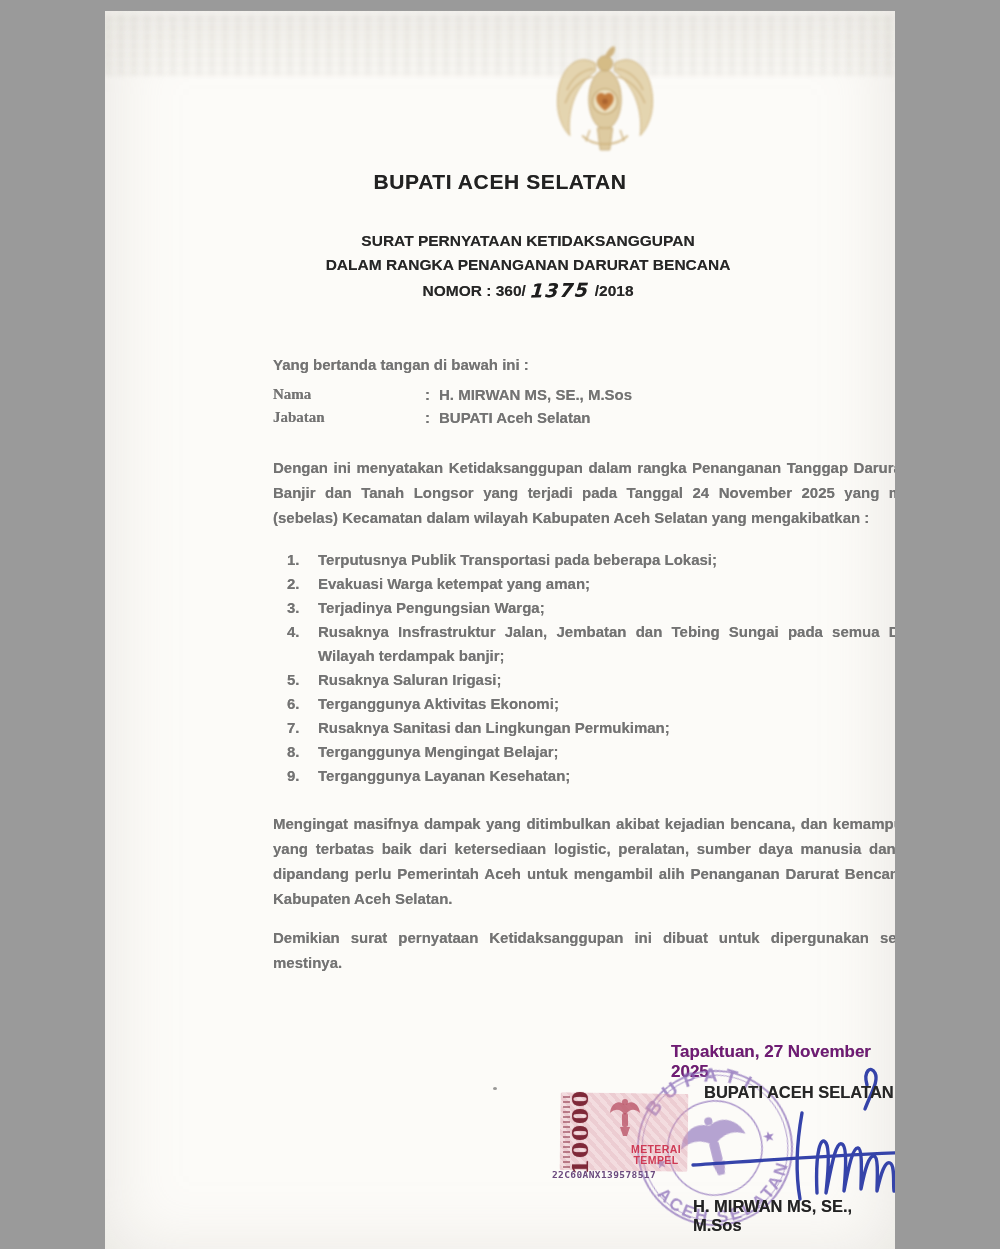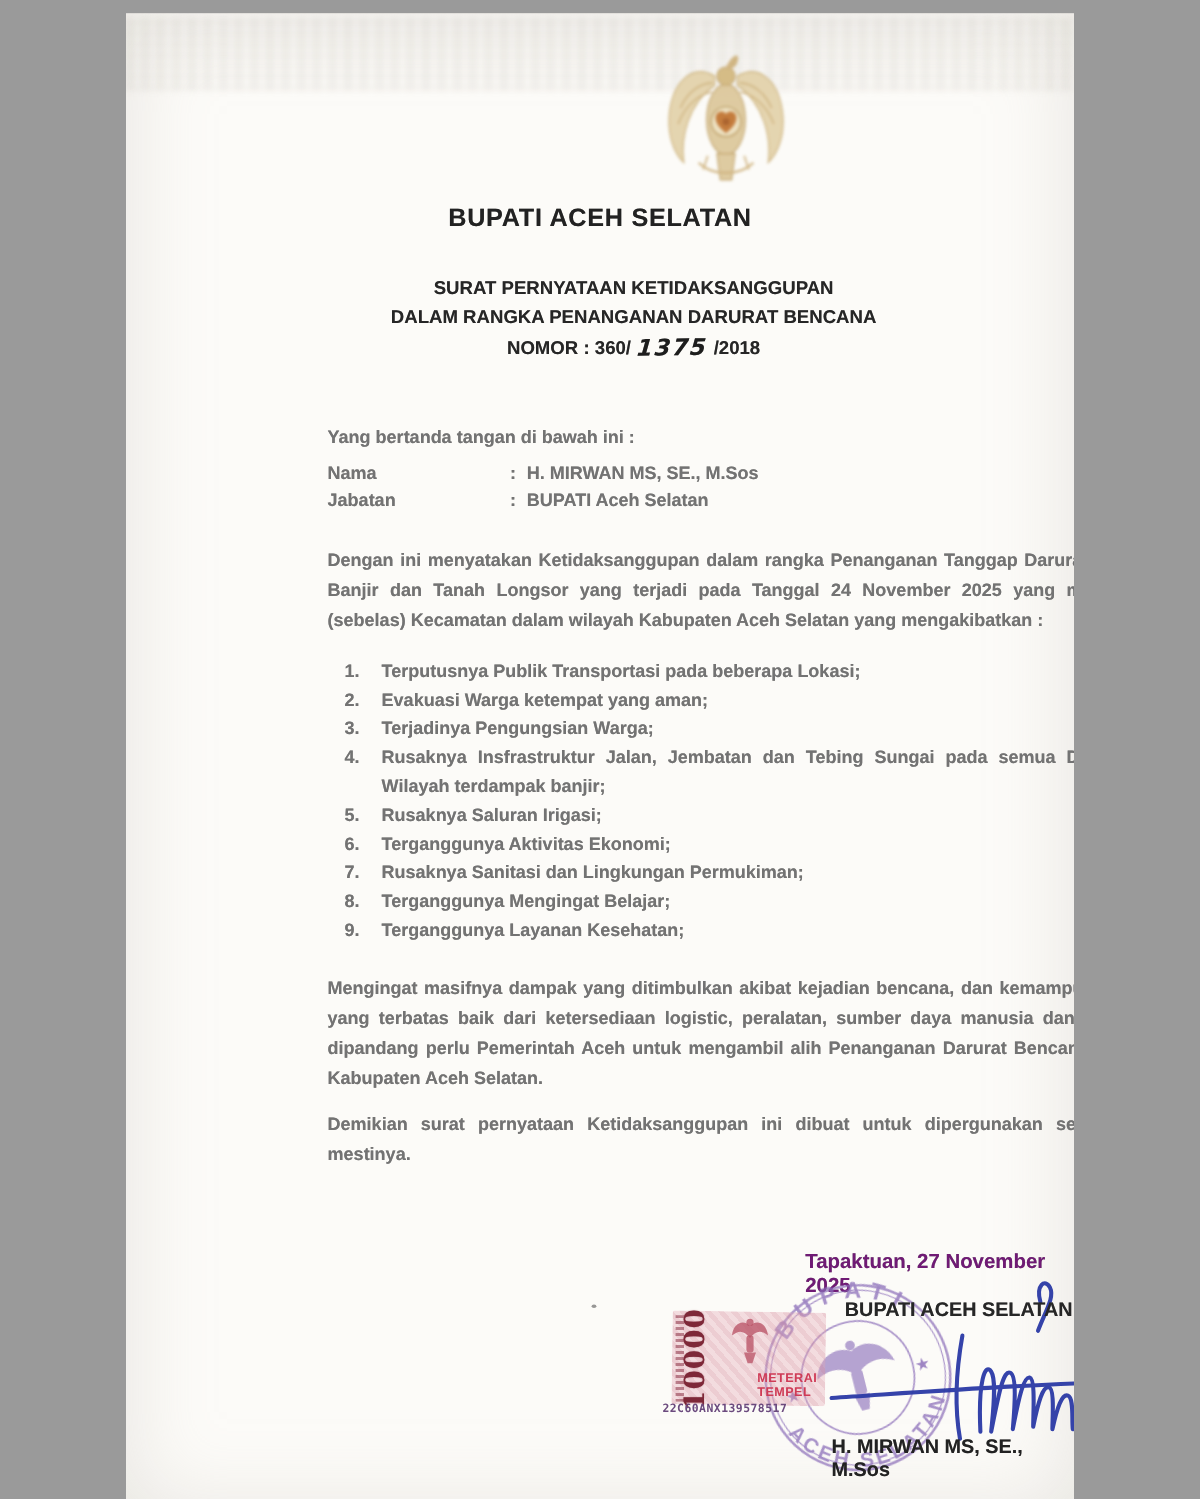--- a/index.html
+++ b/index.html
@@ -37,21 +37,21 @@
     font-weight:bold;font-size:19px;transform:skewX(-6deg) rotate(-1deg);
     letter-spacing:1.5px;padding:0 5px;position:relative;top:1px;color:#1d1d1d;
   }
   
   .blk{position:absolute;left:168px;width:702px;
     font-size:15px;font-weight:bold;color:#737373;line-height:25px;
     text-shadow:0 0 .35px rgba(40,40,40,.45);}
   .opening{top:341px;}
   .identity{top:372px;line-height:23px;}
   .id-row{display:flex;}
-  .id-label{width:152px;flex:none;}
+  .id-label{width:152px;flex:none;font-family:Liberation Serif, serif;}
   .id-colon{width:14px;flex:none;}
   .para1{top:444px;text-align:justify;}
   .list{top:537px;left:182px;width:688px;line-height:23.5px;}
   .li{display:flex;margin-bottom:.5px;}
   .li-no{flex:none;width:31px;}
   .li-text{flex:1;text-align:justify;padding-right:2px;}
   .para2{top:800px;text-align:justify;}
   .para3{top:914px;text-align:justify;}
 
   
@@ -75,21 +75,21 @@
     border-radius:2px;transform:rotate(.8deg);}
   .met-strip{position:absolute;left:9px;top:4px;width:7px;height:72px;
     background:repeating-linear-gradient(0deg, rgba(140,50,70,.55) 0 2px, transparent 2px 5px);}
   .met-value{position:absolute;left:4px;top:4px;width:44px;height:72px;
     display:flex;align-items:center;justify-content:center;}
   .met-value span{transform:rotate(-90deg);font-family:"DejaVu Serif",serif;
     font-weight:bold;font-size:23px;color:#7e2838;letter-spacing:1px;
     text-shadow:0 0 1px rgba(126,40,56,.6);}
   .met-bird{position:absolute;left:53px;top:3px;width:36px;height:44px;}
   .met-label{position:absolute;left:77px;top:52px;font-size:10.5px;font-weight:bold;
-    color:#cf3b56;line-height:10.5px;letter-spacing:.4px;text-align:left;}
+    color:#cf3b56;line-height:10.5px;letter-spacing:.4px;text-align:center;}
   .met-serial{position:absolute;left:-2px;top:77px;font-family:"DejaVu Sans Mono",monospace;
     font-weight:bold;font-size:9.5px;color:#6b4a7e;letter-spacing:.4px;}
 
   .signature{position:absolute;left:540px;top:1040px;width:320px;height:180px;z-index:5;}
 </style>
 </head>
 <body>
 
 <div class="page">
   <div class="scan-noise"></div>

